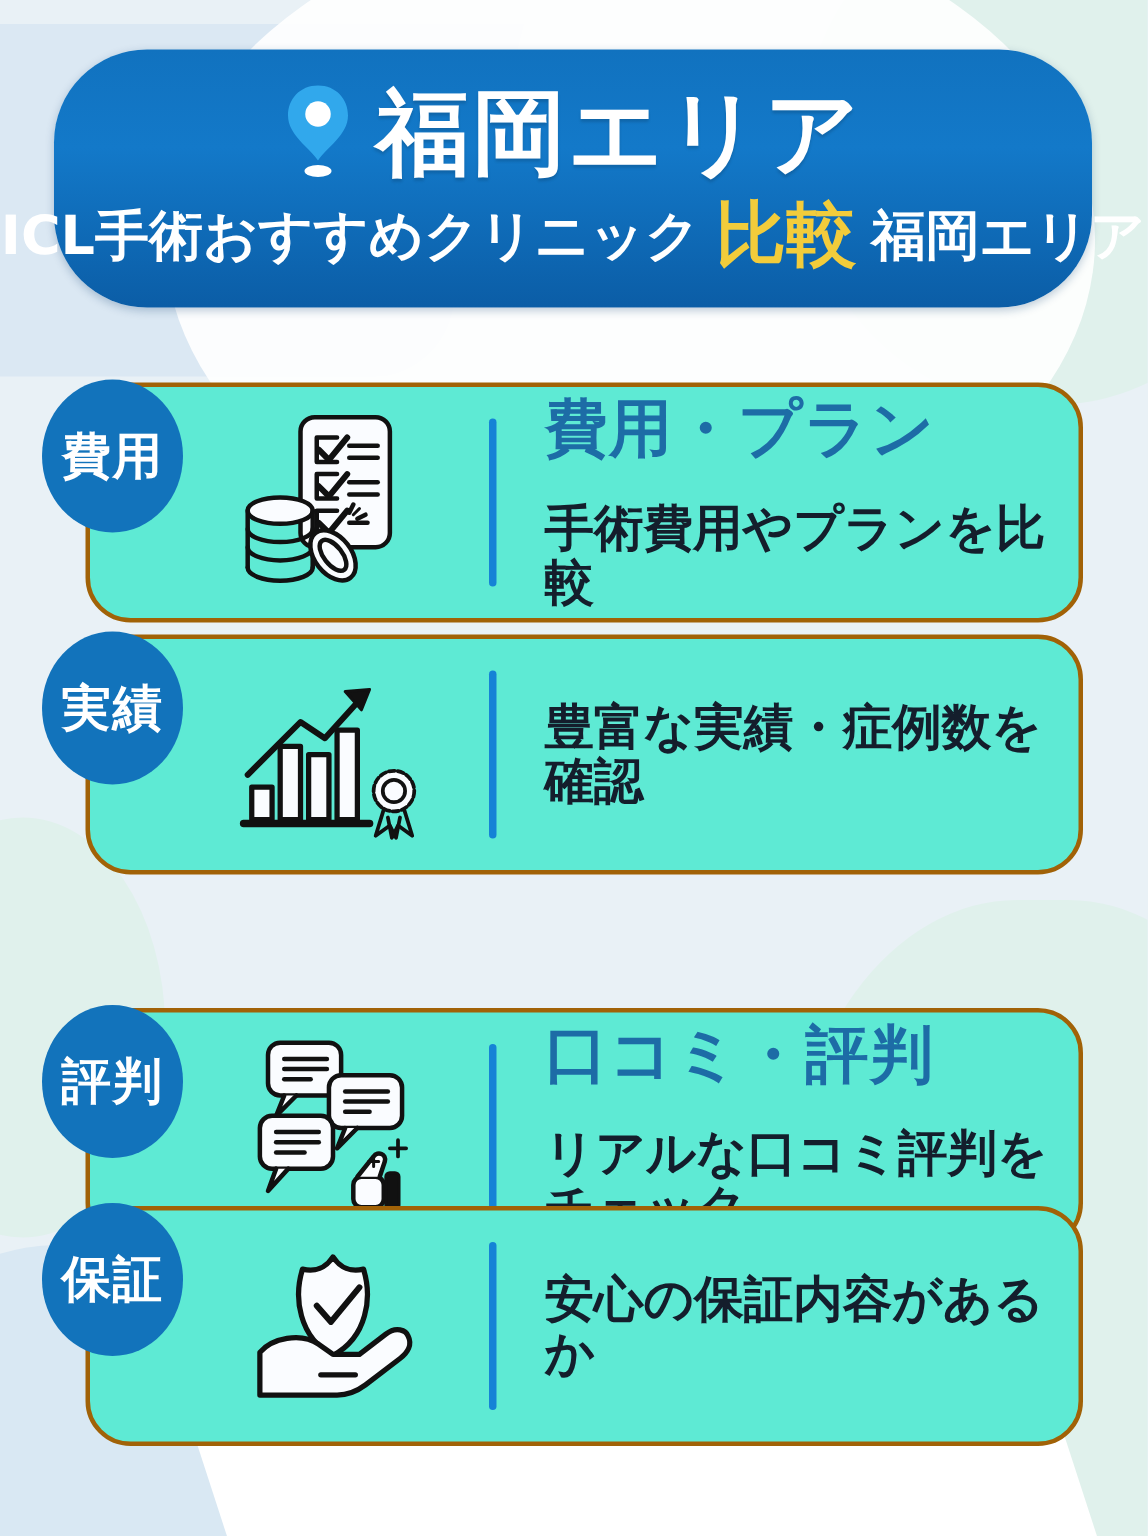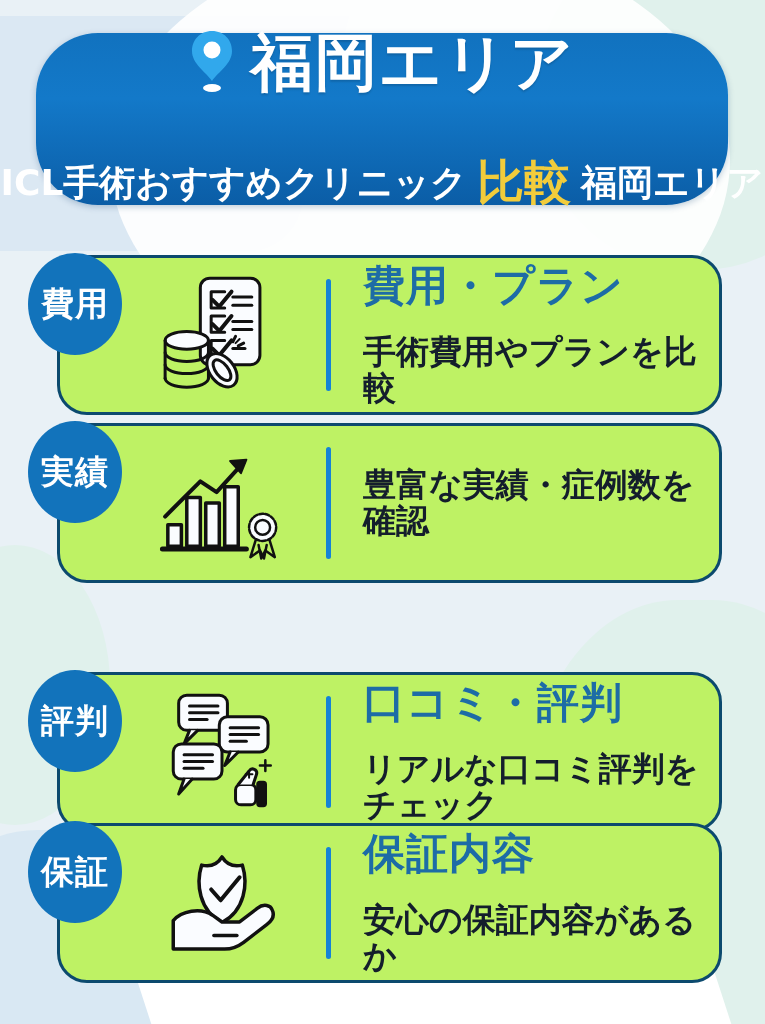--- a/index.html
+++ b/index.html
@@ -17,40 +17,40 @@
   .blob-bottomright{right:-100px;top:600px;width:340px;height:470px;background:#e0f1ec;border-radius:45%;}
   .blob-bottomleft{left:-70px;top:830px;width:270px;height:230px;background:#d9e8f3;border-radius:40%;}
   .blob-bottom-white{left:150px;top:930px;width:580px;height:180px;background:#ffffff;transform:skewX(18deg);}
 
   
   .banner{
     position:absolute;left:36px;top:33px;width:692px;height:172px;z-index:2;
     border-radius:62px;
     background:linear-gradient(180deg,#1172bf 0%,#1379c9 38%,#0b5da6 100%);
     box-shadow:0 2px 6px rgba(10,60,110,.25);
-    display:flex;flex-direction:column;align-items:center;justify-content:space-between;gap:10px;
+    display:flex;flex-direction:column;align-items:center;justify-content:center;gap:10px;
   }
   .banner-title-row{display:flex;align-items:center;justify-content:center;gap:16px;margin-top:-4px;}
   .banner-title{
     color:#ffffff;font-size:62px;font-weight:900;letter-spacing:2px;line-height:1;
     text-shadow:0 2px 2px rgba(0,0,0,.15);
   }
   .banner-subtitle{
     color:#ffffff;font-size:36px;font-weight:900;line-height:1;letter-spacing:0;white-space:nowrap;
   }
   .banner-subtitle .hl{color:#f2cc3b;font-size:47px;margin:0 10px;vertical-align:-3px;}
 
   
   .card{
     position:absolute;left:57px;width:665px;height:160px;z-index:2;
-    background:#bef264;border:3px solid #0c4a6e;border-radius:30px;
+    background:#5eead4;border:3px solid #a16207;border-radius:30px;
     display:flex;align-items:center;box-sizing:border-box;
     padding:0 20px 0 86px;
   }
-  .card-1{top:255px;} .card-2{top:423px;} .card-3{top:672px;} .card-4{top:823px;}
+  .card-1{top:255px;} .card-2{top:423px;} .card-3{top:672px;} .card-4{top:804px;}
   .badge{
     position:absolute;left:-32px;top:-5px;width:94px;height:102px;border-radius:50%;
     background:#1273bb;color:#ffffff;font-size:33px;font-weight:900;letter-spacing:1px;
     display:flex;align-items:center;justify-content:center;z-index:3;
   }
   .icon-box{width:152px;height:136px;display:flex;align-items:center;justify-content:center;flex:0 0 auto;}
   .divider{width:5px;height:112px;background:#1583d6;border-radius:3px;margin:0 0 0 28px;flex:0 0 auto;}
   .card-text{margin-left:32px;display:flex;flex-direction:column;gap:26px;}
   .card-title{color:#1d6ca6;font-size:42px;font-weight:900;line-height:1.05;letter-spacing:1px;}
   .card-desc{color:#141e2c;font-size:33px;font-weight:900;line-height:1.1;letter-spacing:0;}
@@ -198,16 +198,15 @@
 
       <path d="M33 20 c6 1.5 11.5 -0.5 15 -6 c3.5 5.5 9 7.5 15 6 c2.5 8 2.5 16 0.5 23 c-2.5 9 -8 15.5 -15.5 19.5 c-7.5 -4 -13 -10.5 -15.5 -19.5 c-2 -7 -2 -15 0.5 -23 z" fill="#fafcff"></path>
       <path d="M40 38 l7 8 l14 -17" stroke-width="4"></path>
 
       <path d="M12 61 c6 -7 20 -10 29 -4 l7 5 h13 l13 -10 c5 -4 10 -2 11 1 c2 4 0 8 -4 11 l-17 13 c-4 3 -9 5 -14 5 h-38 v-21 z" fill="#fafcff"></path>
       <path d="M42 72 h17"></path>
     </svg>
   </div>
   <div class="divider"></div>
   <div class="card-text">
-    <div class="card-title">保証内容</div>
     <div class="card-desc">安心の保証内容があるか</div>
   </div>
 </div>
 
 </body></html>

